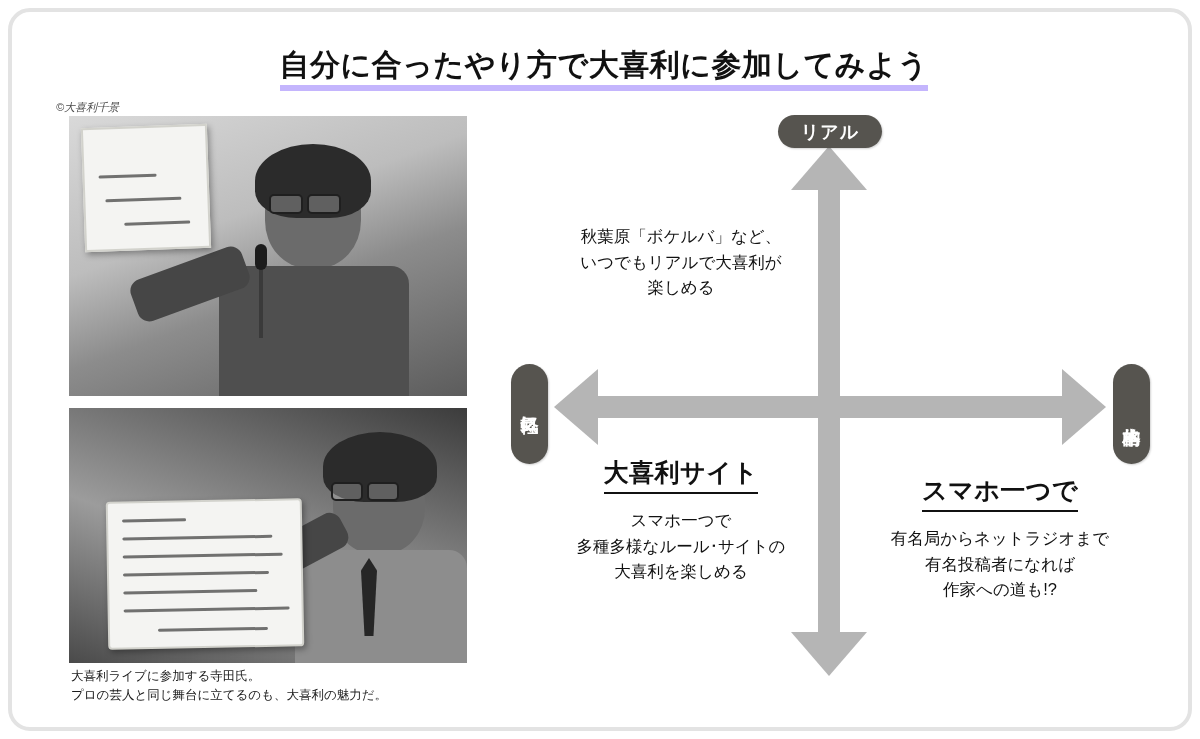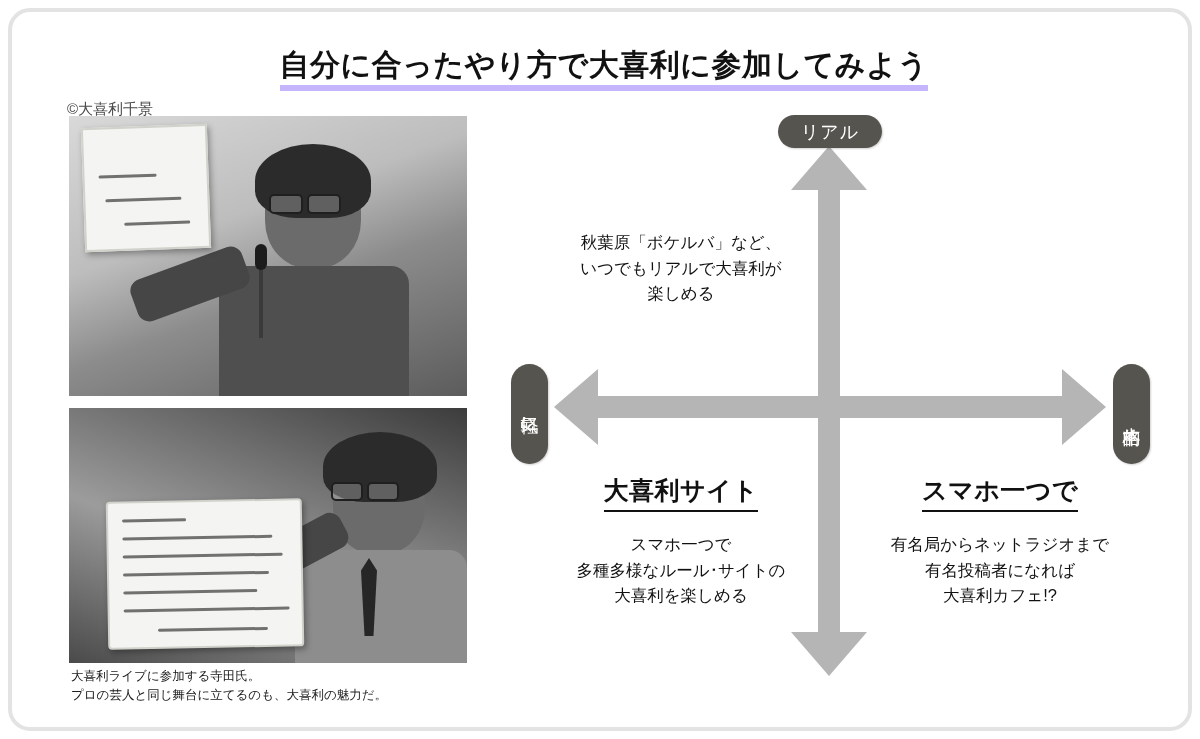--- a/index.html
+++ b/index.html
@@ -29,23 +29,24 @@
     letter-spacing: 0.5px;
     white-space: nowrap;
   }
   #title span.txt {
     border-bottom: 6px solid #c4b5fd;
     padding-bottom: 4px;
   }
   
   #credit {
     position: absolute;
-    left: 55px; top: 88px;
-    font-size: 15px;
+    left: 44px; top: 88px;
+    font-size: 11px;
     color: #4a4a4a;
+    font-style: italic;
   }
   .photo {
     position: absolute;
     left: 57px;
     background: #9a9a9a;
     overflow: hidden;
   }
   #photo-top { top: 104px; width: 398px; height: 280px; }
   #photo-bottom { top: 396px; width: 398px; height: 255px; }
   #caption {
@@ -57,21 +58,21 @@
     white-space: pre-line;
   }
   
   #matrix { position: absolute; left: 0; top: 0; width: 1184px; height: 723px; }
   .axis-svg { position: absolute; left: 0; top: 0; }
 
   .pill {
     position: absolute;
     background: #56544f;
     color: #ffffff;
-    font-weight: normal;
+    font-weight: bold;
     display: flex;
     align-items: center;
     justify-content: center;
     text-align: center;
     box-shadow: 1px 1px 2px rgba(0,0,0,0.18);
   }
   #pill-top {
     left: 766px; top: 103px;
     width: 104px; height: 33px;
     border-radius: 17px;
@@ -109,29 +110,29 @@
     font-size: 25px;
     font-weight: bold;
     color: #111111;
     display: inline-block;
     border-bottom: 2px solid #111111;
     padding-bottom: 3px;
     letter-spacing: 0.5px;
     white-space: nowrap;
   }
   .quad-body {
-    margin-top: 20px;
+    margin-top: 14px;
     font-size: 16.5px;
     line-height: 1.55;
     color: #111111;
     white-space: pre-line;
   }
   #quad-tl { left: 522px; top: 198px; width: 294px; }
   #quad-tr { left: 836px; top: 198px; width: 304px; }
-  #quad-bl { left: 522px; top: 462px; width: 294px; }
+  #quad-bl { left: 522px; top: 444px; width: 294px; }
   #quad-br { left: 836px; top: 462px; width: 304px; }
 
   
   .ph-bg { position: absolute; inset: 0; }
   #photo-top .ph-bg {
     background:
       linear-gradient(160deg, #d9d9d9 0%, #bdbdbd 38%, #8c8c8c 60%, #5c5c5c 100%);
   }
   #photo-bottom .ph-bg {
     background:
@@ -291,17 +292,17 @@
 多種多様なルール･サイトの
 大喜利を楽しめる</div>
     </div>
 
     <div class="quad" id="quad-br">
       <div>
         <span class="quad-head">スマホ一つで</span>
       </div>
       <div class="quad-body">有名局からネットラジオまで
 有名投稿者になれば
-大喜利カフェ!?</div>
+作家への道も!?</div>
     </div>
 
   </div>
 </div>
 
 </body></html>

